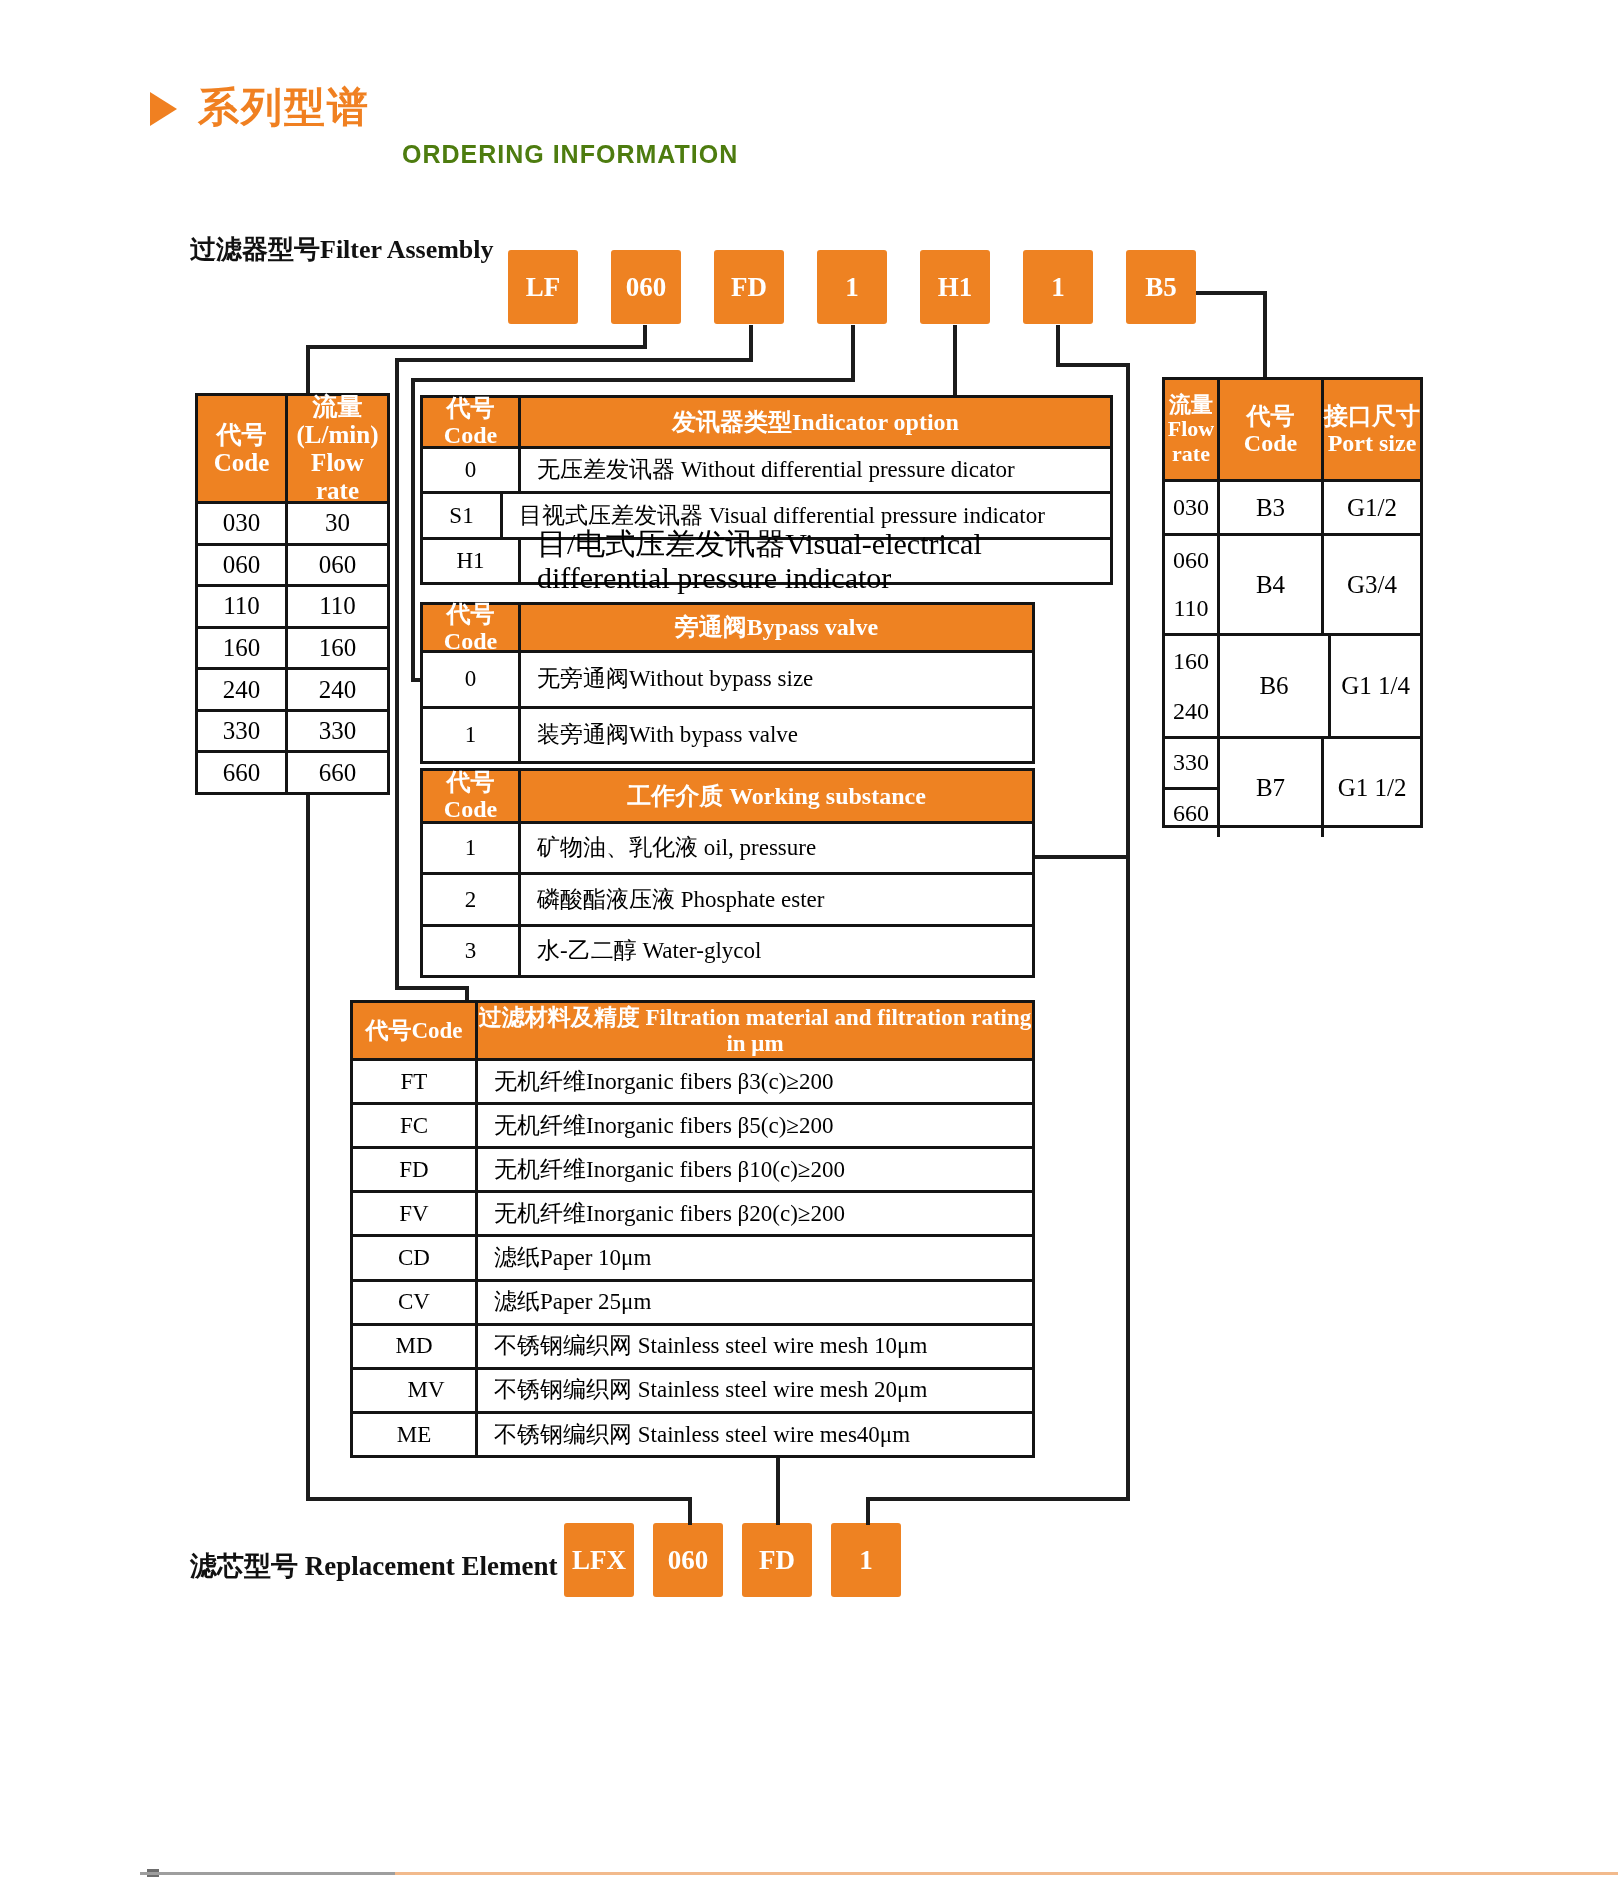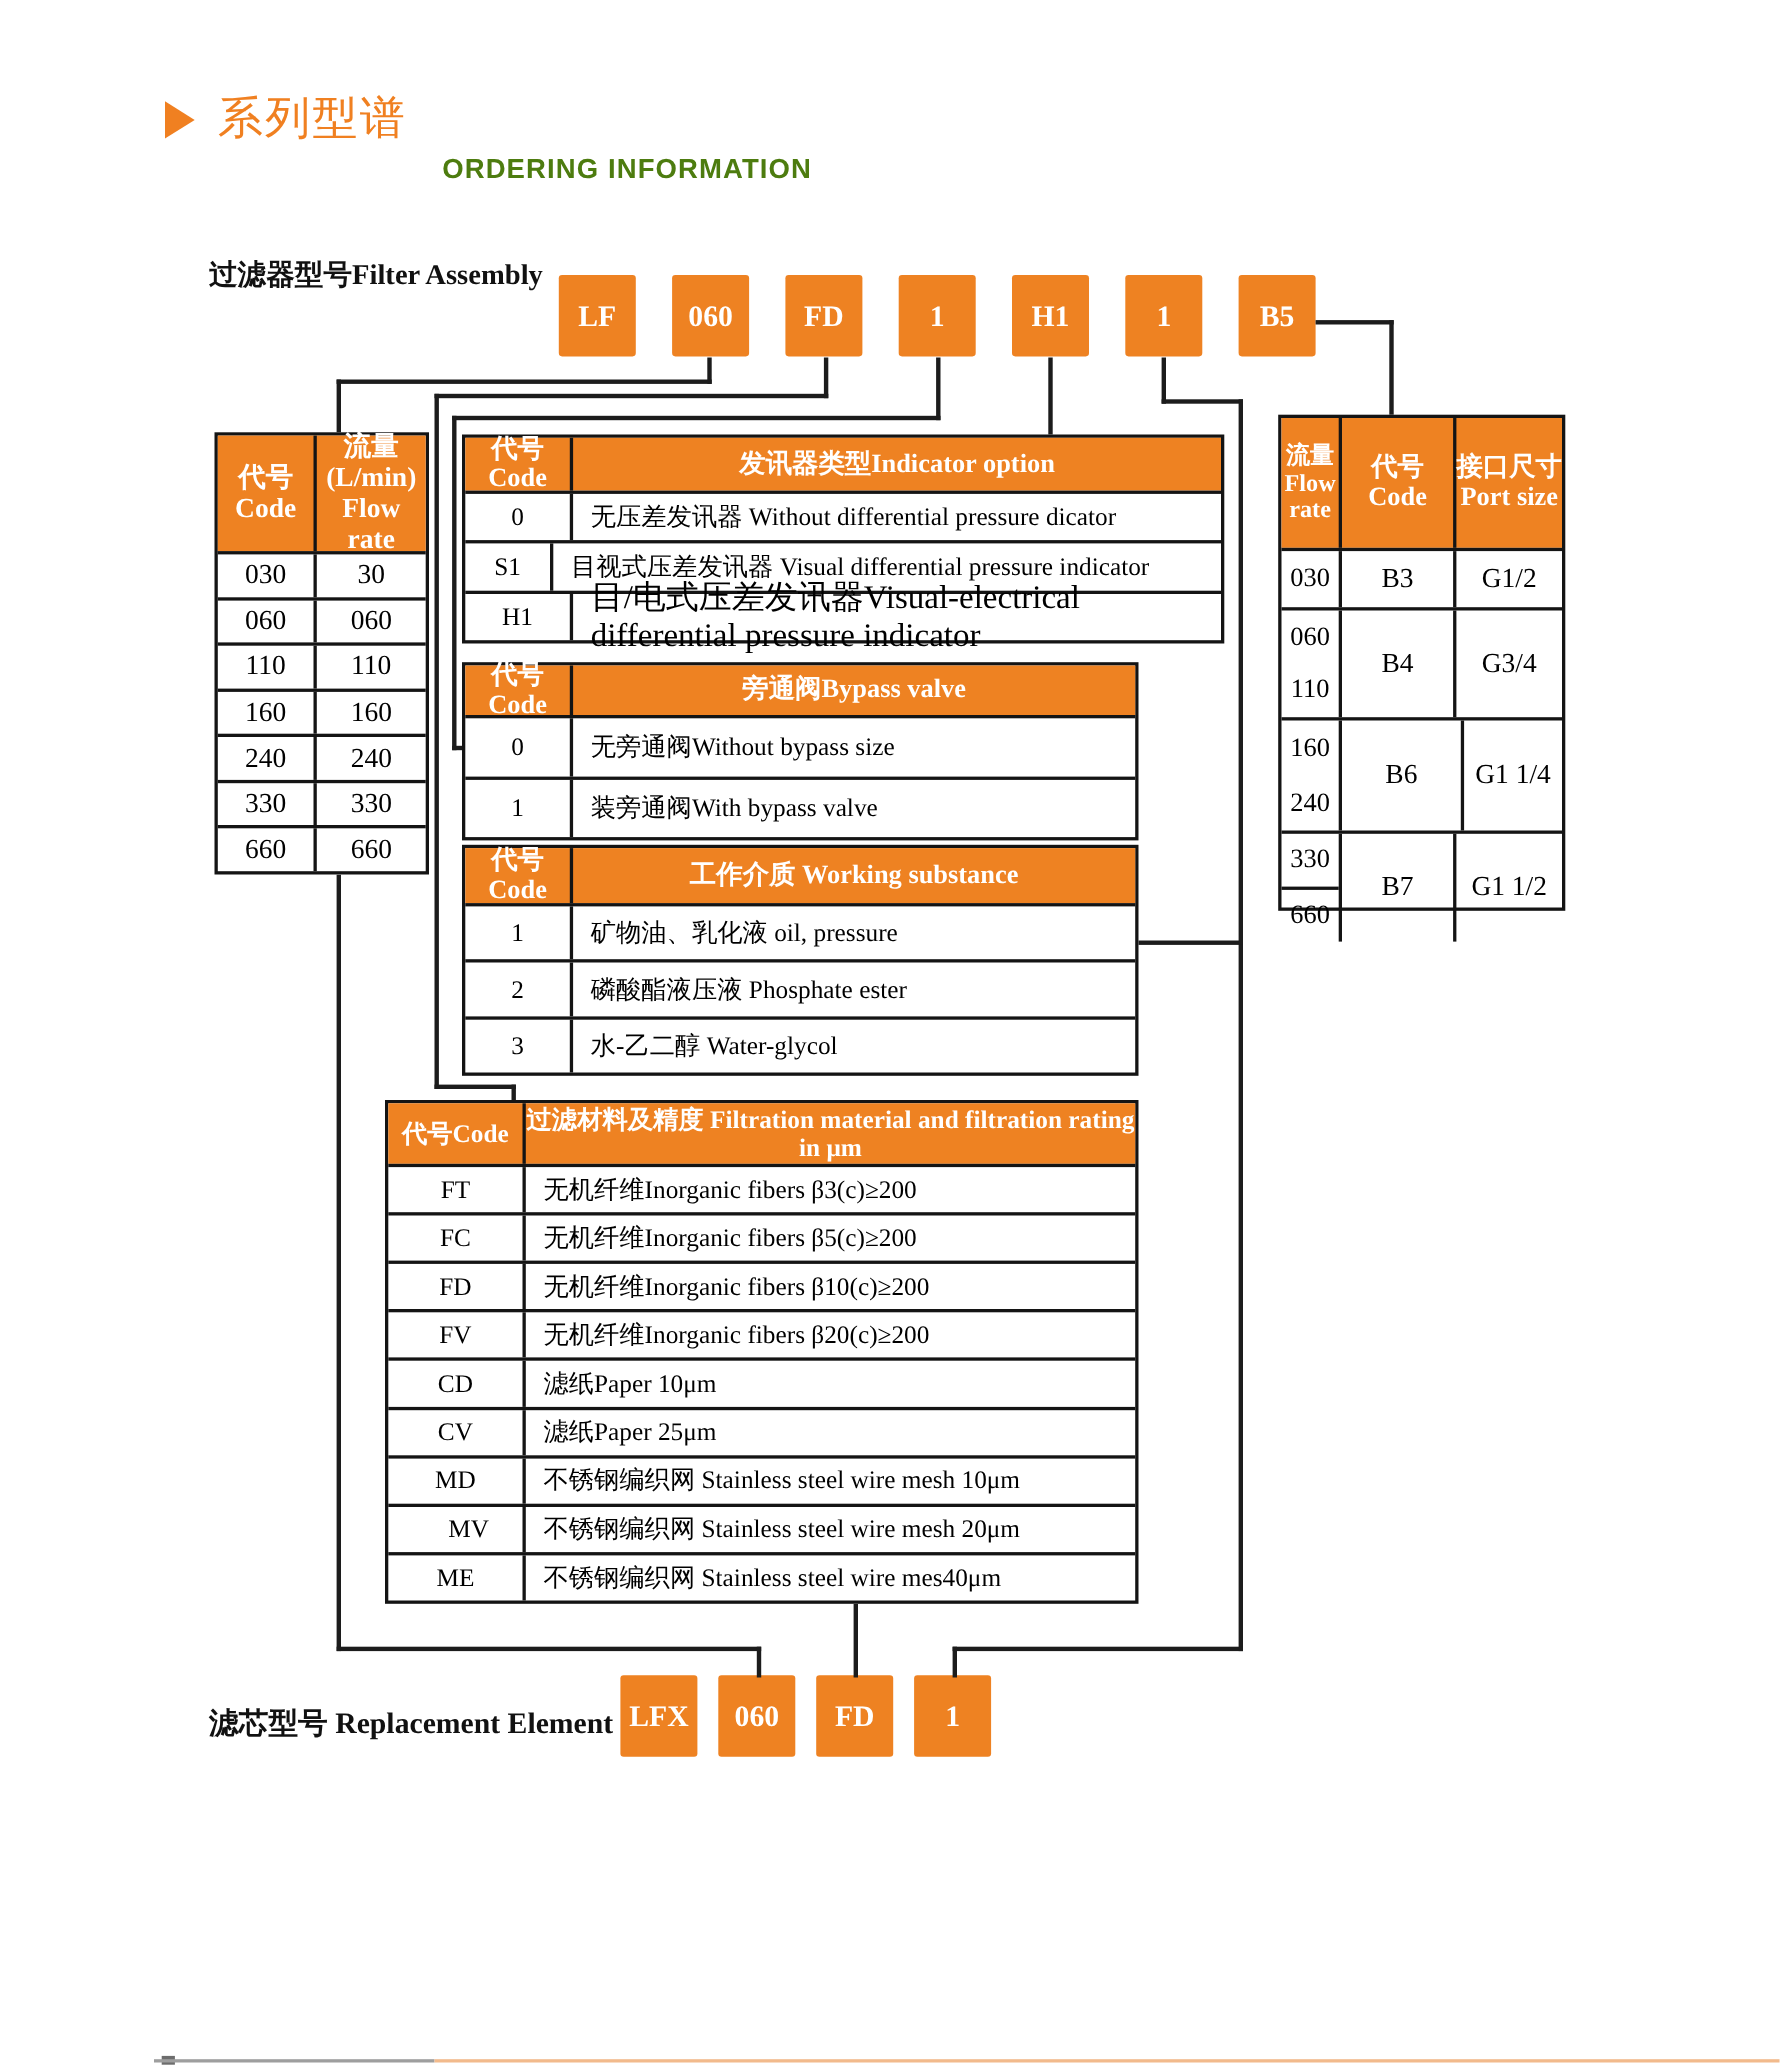--- a/index.html
+++ b/index.html
@@ -3,21 +3,21 @@
 <meta charset="utf-8">
 <style>
   html,body{margin:0;padding:0;background:#fff;}
   .canvas{position:relative;width:1618px;height:1883px;background:#ffffff;
           font-family:"Liberation Serif","DejaVu Serif",serif;overflow:hidden;}
 
   
   .tri{position:absolute;left:150px;top:92px;width:0;height:0;
        border-left:27px solid #F08021;border-top:17px solid transparent;border-bottom:17px solid transparent;}
   .title-cn{position:absolute;left:198px;top:80px;font-family:"DejaVu Sans","Liberation Sans",sans-serif;
-            font-weight:normal;font-size:41px;color:#F08021;letter-spacing:2px;}
+            font-weight:bold;font-size:41px;color:#F08021;letter-spacing:2px;}
   .title-en{position:absolute;left:402px;top:99px;font-family:"Liberation Sans","DejaVu Sans",sans-serif;
             font-weight:bold;font-size:25px;color:#4d7c0f;letter-spacing:1px;margin-top:41px;}
 
   .rowlabel{position:absolute;color:#111;font-size:26px;font-weight:bold;}
 
   
   .boxrow{position:absolute;display:flex;}
   .codebox{width:70px;height:74px;background:#EE8222;border-radius:3px;color:#fff;
            display:flex;align-items:center;justify-content:center;font-size:27px;font-weight:bold;}
 
@@ -231,21 +231,21 @@
       <div class="trow">
         <div class="cell codecol" style="width: 125px; font-size: 23px; padding-left: 24px;">MV</div>
         <div class="cell desccol" style="font-size: 23px;">不锈钢编织网  Stainless steel wire mesh 20μm</div>
       </div>
       <div class="trow">
         <div class="cell codecol" style="width: 125px; font-size: 23px;">ME</div>
         <div class="cell desccol" style="font-size: 23px;">不锈钢编织网  Stainless steel wire mes40μm</div>
       </div>
     </div>
   <div class="tbl" id="port-table" style="left:1162px;top:377px;width:261px;height:451px;">
-      <div class="trow hdrrow" style="height: 118px;">
+      <div class="trow hdrrow" style="height: 99px;">
         <div class="cell pre codecol" style="width: 55px; font-size: 22px;">流量
 Flow
 rate</div>
         <div class="cell pre codecol" style="width: 104px; font-size: 24px;">代号
 Code</div>
         <div class="cell pre" style="width: auto; flex: 1 1 0%; font-size: 24px;">接口尺寸
 Port size</div>
       </div>
       <div class="trow" style="flex: 0 0 auto; height: 51px;">
         <div class="flowstack" style="width: 55px;">

